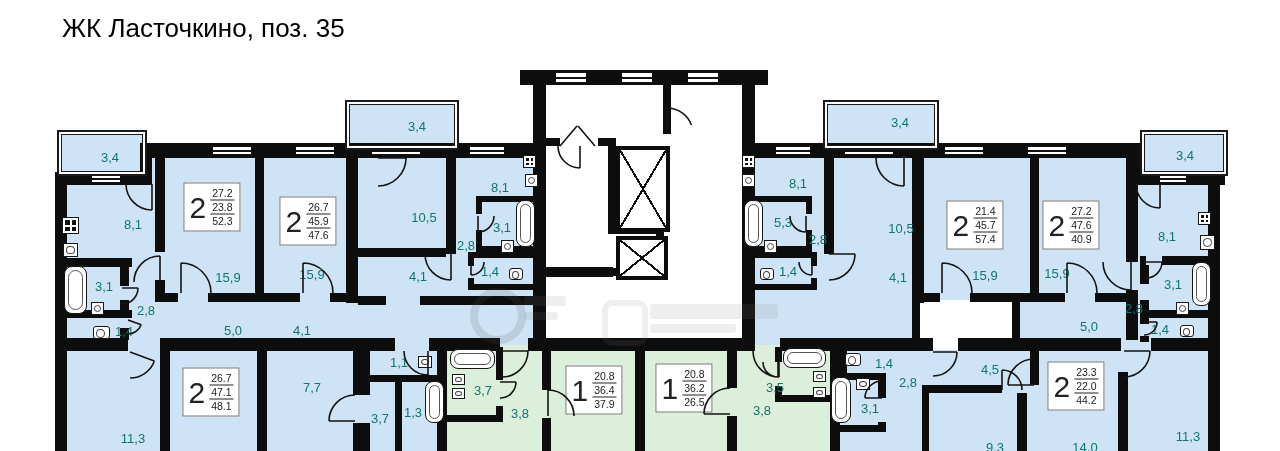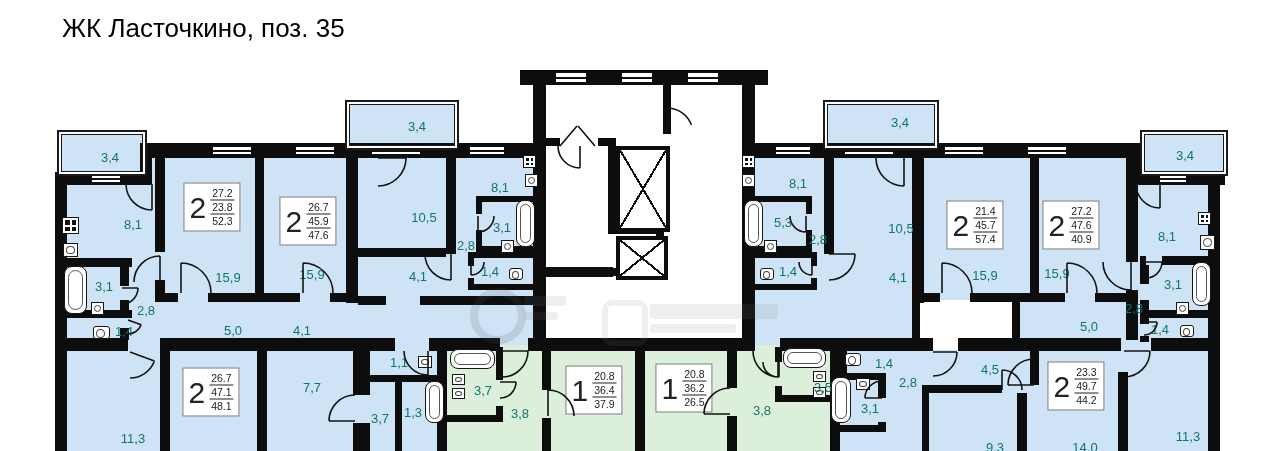--- a/index.html
+++ b/index.html
@@ -257,21 +257,21 @@
       <div class="label" style="left: 1160px; top: 329px; width: auto; height: auto;">1,4</div>
       <div class="label" style="left: 1185px; top: 155px; width: auto; height: auto;">3,4</div>
       <div class="label" style="left: 133px; top: 438px; width: auto; height: auto;">11,3</div>
       <div class="label" style="left: 312px; top: 387px; width: auto; height: auto;">7,7</div>
       <div class="label" style="left: 399px; top: 362px; width: auto; height: auto;">1,1</div>
       <div class="label" style="left: 380px; top: 418px; width: auto; height: auto;">3,7</div>
       <div class="label" style="left: 413px; top: 412px; width: auto; height: auto;">1,3</div>
       <div class="label" style="left: 483px; top: 390px; width: auto; height: auto;">3,7</div>
       <div class="label" style="left: 520px; top: 413px; width: auto; height: auto;">3,8</div>
       <div class="label" style="left: 762px; top: 410px; width: auto; height: auto;">3,8</div>
-      <div class="label" style="left: 823px; top: 387px; width: auto; height: auto; text-align: right;">3,5</div>
+      <div class="label" style="left: 775px; top: 387px; width: auto; height: auto; text-align: right;">3,5</div>
       <div class="label" style="left: 884px; top: 363px; width: auto; height: auto;">1,4</div>
       <div class="label" style="left: 908px; top: 382px; width: auto; height: auto;">2,8</div>
       <div class="label" style="left: 870px; top: 408px; width: auto; height: auto;">3,1</div>
       <div class="label" style="left: 990px; top: 369px; width: auto; height: auto;">4,5</div>
       <div class="label" style="left: 995px; top: 447px; width: auto; height: auto;">9,3</div>
       <div class="label" style="left: 1085px; top: 447px; width: auto; height: auto;">14,0</div>
       <div class="label" style="left: 1188px; top: 436px; width: auto; height: auto;">11,3</div>
       <div class="badge" style="left: 212px; top: 207px;">
         <span class="digit">2</span>
         <span class="col">
@@ -325,21 +325,21 @@
         <span class="col">
           <span class="u">20.8</span>
           <span class="u">36.2</span>
           <span>26.5</span>
         </span>
       </div>
       <div class="badge" style="left: 1076px; top: 386px;">
         <span class="digit">2</span>
         <span class="col">
           <span class="u">23.3</span>
-          <span class="u">49.7</span>
+          <span class="u">22.0</span>
           <span>44.2</span>
         </span>
       </div>
     </div>
   <svg id="doors" width="1280" height="451">
       <path d="M 152,184 L 152.0,210.0 M 152.0,210.0 A 26 26 0 0 1 126.0,184.0 M 160,282 L 160.0,256.0 M 160.0,256.0 A 26 26 0 0 0 134.0,282.0 M 181,293 L 181.0,263.0 M 181.0,263.0 A 30 30 0 0 1 211.0,293.0 M 303,293 L 303.0,263.0 M 303.0,263.0 A 30 30 0 0 1 333.0,293.0 M 122,288 L 138.0,288.0 M 138.0,288.0 A 16 16 0 0 1 122.0,304.0 M 128,320 L 141.2,324.8 M 141.2,324.8 A 14 14 0 0 1 126.8,333.9 M 378,158 L 406.0,158.0 M 406.0,158.0 A 28 28 0 0 1 378.0,186.0 M 451,254 L 451.0,280.0 M 451.0,280.0 A 26 26 0 0 1 425.0,254.0 M 478,216 L 478.0,232.0 M 478.0,232.0 A 16 16 0 0 0 494.0,216.0 M 471,262 L 471.0,275.0 M 471.0,275.0 A 13 13 0 0 0 484.0,262.0 M 904,158 L 904.0,186.0 M 904.0,186.0 A 28 28 0 0 1 876.0,158.0 M 829,254 L 855.0,254.0 M 855.0,254.0 A 26 26 0 0 1 829.0,280.0 M 806,216 L 806.0,232.0 M 806.0,232.0 A 16 16 0 0 1 790.0,216.0 M 812,262 L 812.0,275.0 M 812.0,275.0 A 13 13 0 0 1 799.0,262.0 M 1131,262 L 1131.0,290.0 M 1131.0,290.0 A 28 28 0 0 1 1103.0,262.0 M 1146,262 L 1162.0,262.0 M 1162.0,262.0 A 16 16 0 0 1 1146.0,278.0 M 1144,322 L 1157.0,322.0 M 1157.0,322.0 A 13 13 0 0 1 1144.0,335.0 M 1160,184 L 1160.0,208.0 M 1160.0,208.0 A 24 24 0 0 1 1136.0,184.0 M 130,352 L 154.4,360.9 M 154.4,360.9 A 26 26 0 0 1 130.0,378.0 M 428,351 L 428.0,375.0 M 428.0,375.0 A 24 24 0 0 1 404.0,351.0 M 502,351 L 528.0,351.0 M 528.0,351.0 A 26 26 0 0 1 502.0,377.0 M 779,351 L 779.0,377.0 M 779.0,377.0 A 26 26 0 0 1 753.0,351.0 M 933,352 L 957.0,352.0 M 957.0,352.0 A 24 24 0 0 1 933.0,376.0 M 1124,351 L 1150.0,351.0 M 1150.0,351.0 A 26 26 0 0 1 1124.0,377.0 M 548,416 L 548.0,390.0 M 548.0,390.0 A 26 26 0 0 1 574.0,416.0 M 730,414 L 704.0,414.0 M 704.0,414.0 A 26 26 0 0 1 730.0,388.0 M 500,382 L 516.0,382.0 M 516.0,382.0 A 16 16 0 0 1 500.0,398.0 M 778,362 L 778.0,377.0 M 778.0,377.0 A 15 15 0 0 1 763.0,362.0 M 882,398 L 865.0,398.0 M 865.0,398.0 A 17 17 0 0 1 882.0,381.0 M 1002,390 L 1002.0,370.0 M 1002.0,370.0 A 20 20 0 0 1 1022.0,390.0 M 1034,385 L 1008.0,385.0 M 1008.0,385.0 A 26 26 0 0 1 1034.0,359.0 M 355,421 L 329.0,421.0 M 329.0,421.0 A 26 26 0 0 1 355.0,395.0 M 942,293 L 942.0,263.0 M 942.0,263.0 A 30 30 0 0 1 972.0,293.0 M 1067,293 L 1067.0,263.0 M 1067.0,263.0 A 30 30 0 0 1 1097.0,293.0 M 667,134 L 667.0,108.0 M 667.0,108.0 A 26 26 0 0 1 691.4,125.1 M 580,146 L 580.0,168.0 M 580.0,168.0 A 22 22 0 0 1 558.0,146.0 M560,146 L577,126 M595,146 L578,126 " fill="none" stroke="#141414" stroke-width="1.6"></path>
     </svg>
   <div class="wm" style="left:462px;top:282px;width:110px;height:62px">
     <div class="ring" style="left:8px;top:6px;width:40px;height:40px"></div>
     <div class="bar" style="left:62px;top:14px;width:42px;height:10px"></div>

